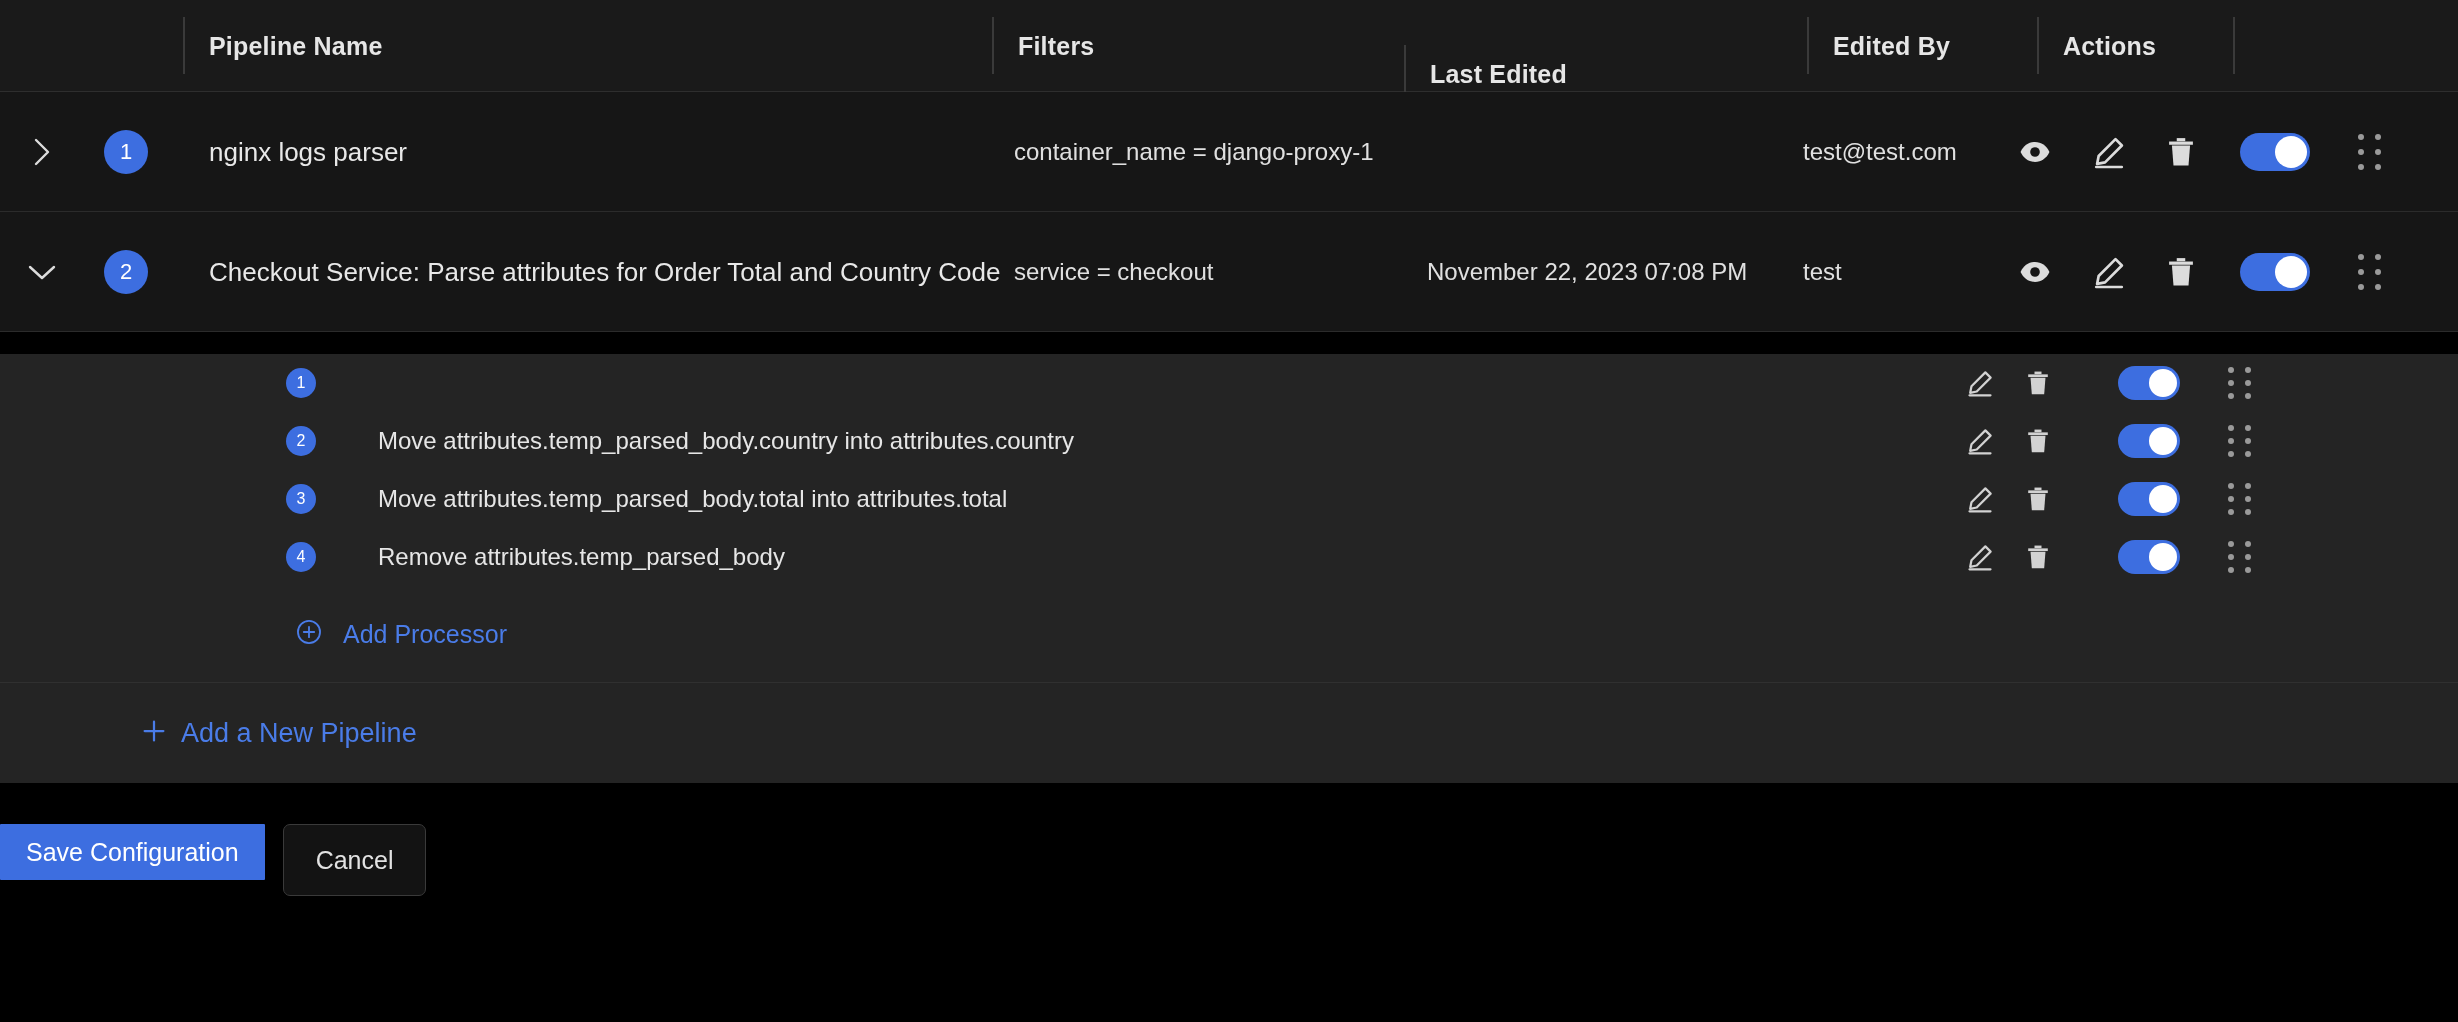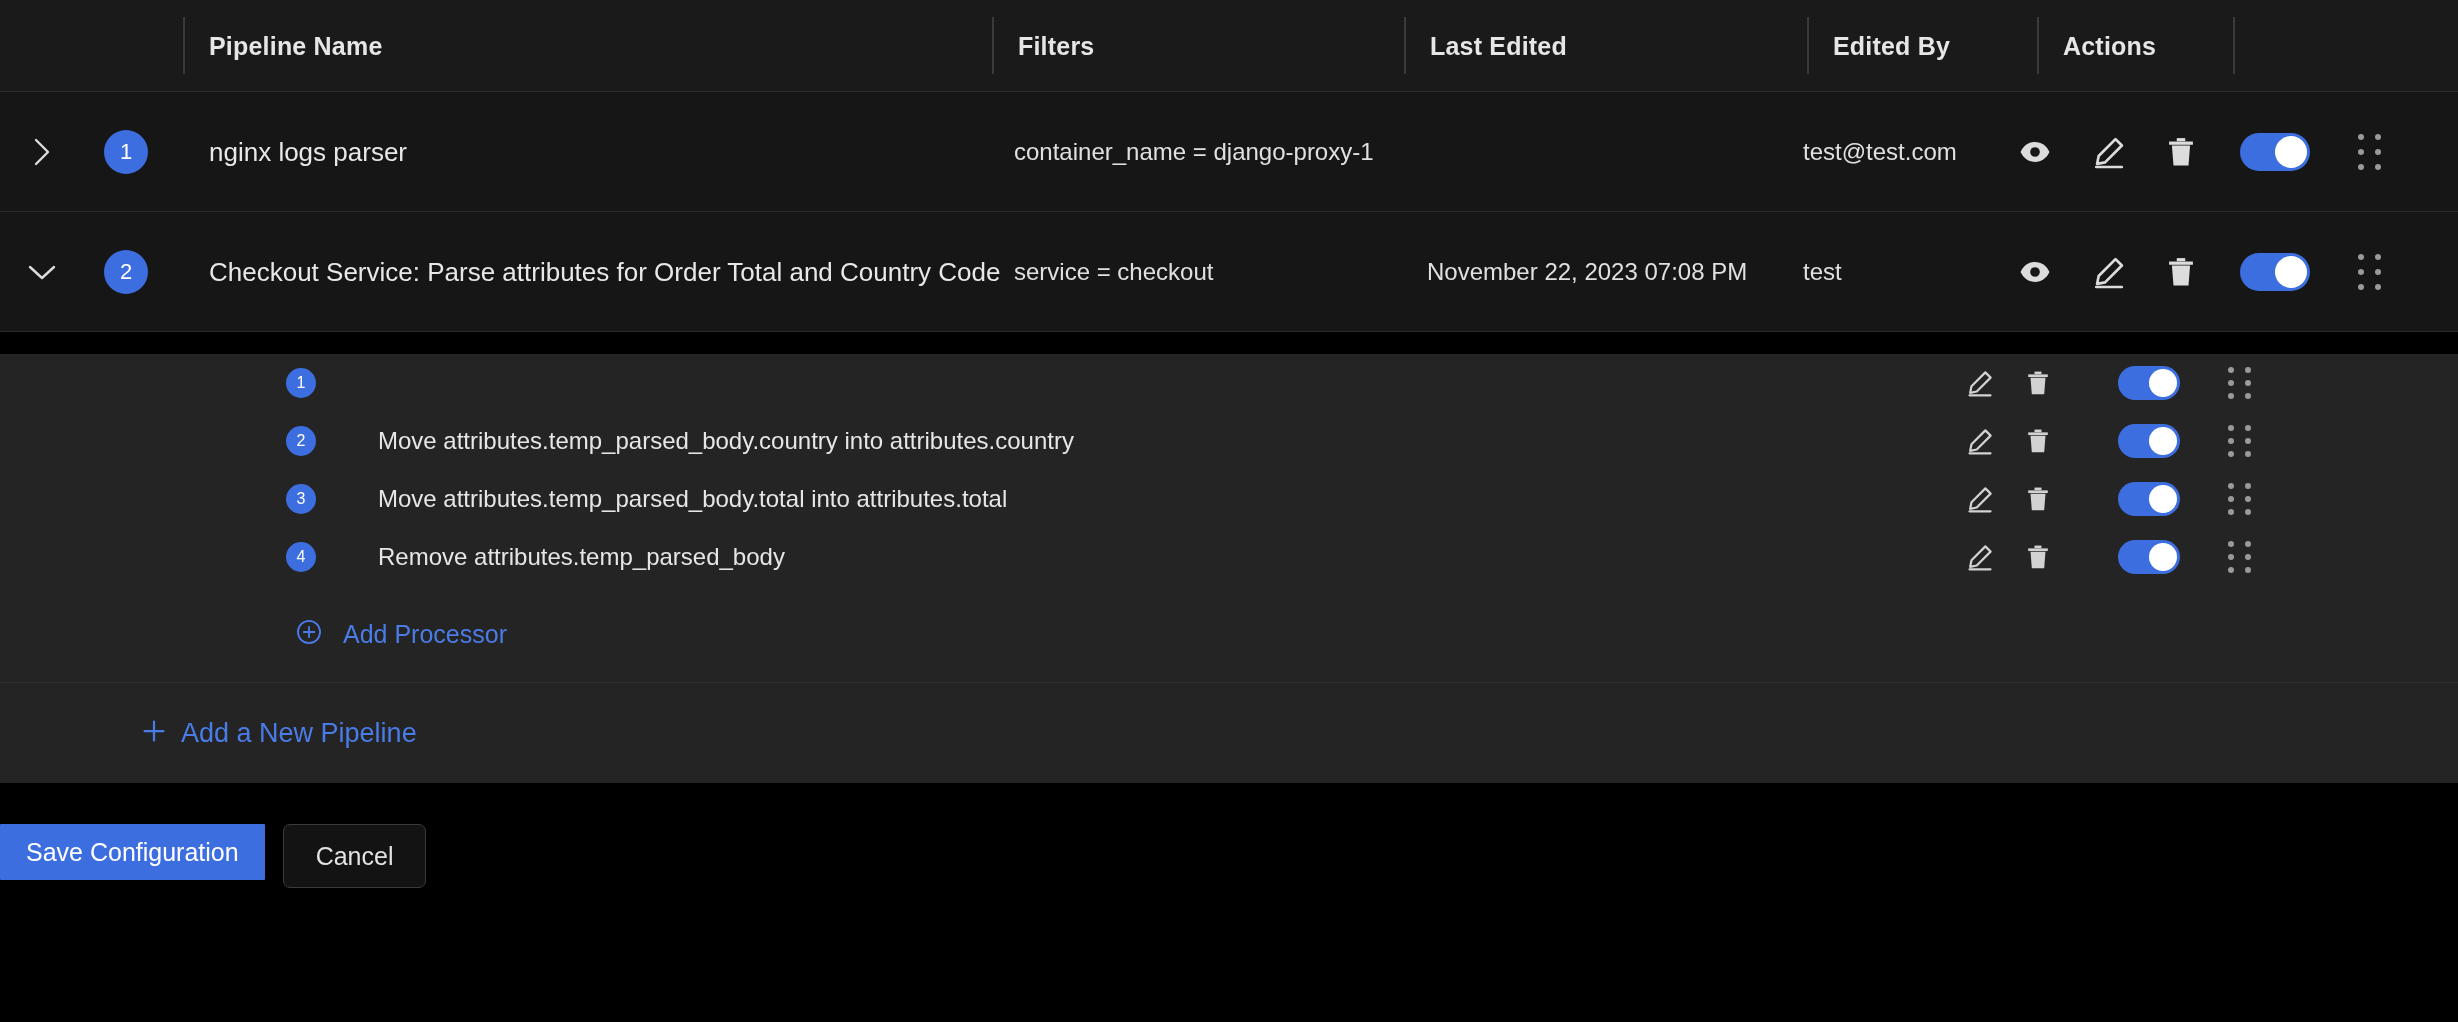--- a/index.html
+++ b/index.html
@@ -44,21 +44,21 @@
     left: 0;
     top: 17px;
     width: 2px;
     height: 57px;
     background: #3a3a3a;
   }
   .th .th-label { padding-left: 26px; }
 
   .th-pipeline { left: 183px; }
   .th-filters  { left: 992px; }
-  .th-last     { left: 1404px; }
+  .th-last     { left: 1404px; margin-top: 28px; }
   .th-editedby { left: 1807px; }
   .th-actions  { left: 2037px; }
   .th-end      { left: 2233px; width: 2px; }
 
   
   .pipeline-row {
     position: relative;
     height: 120px;
     background: #161616;
     border-bottom: 1px solid #2b2b2b;
@@ -312,21 +312,21 @@
     color: #ffffff;
     font-size: 25px;
     border: none;
     border-radius: 1px;
     padding: 0 26px;
     margin-left: 0px;
     cursor: pointer;
     font-family: "Liberation Sans", sans-serif;
   }
   .btn-cancel {
-    height: 64px;
+    height: 72px;
     background: #131313;
     color: #e2e2e2;
     font-size: 25px;
     border: 1px solid #3a3a3a;
     border-radius: 7px;
     padding: 0 32px;
     margin-left: 18px;
     cursor: pointer;
     font-family: "Liberation Sans", sans-serif;
   }

